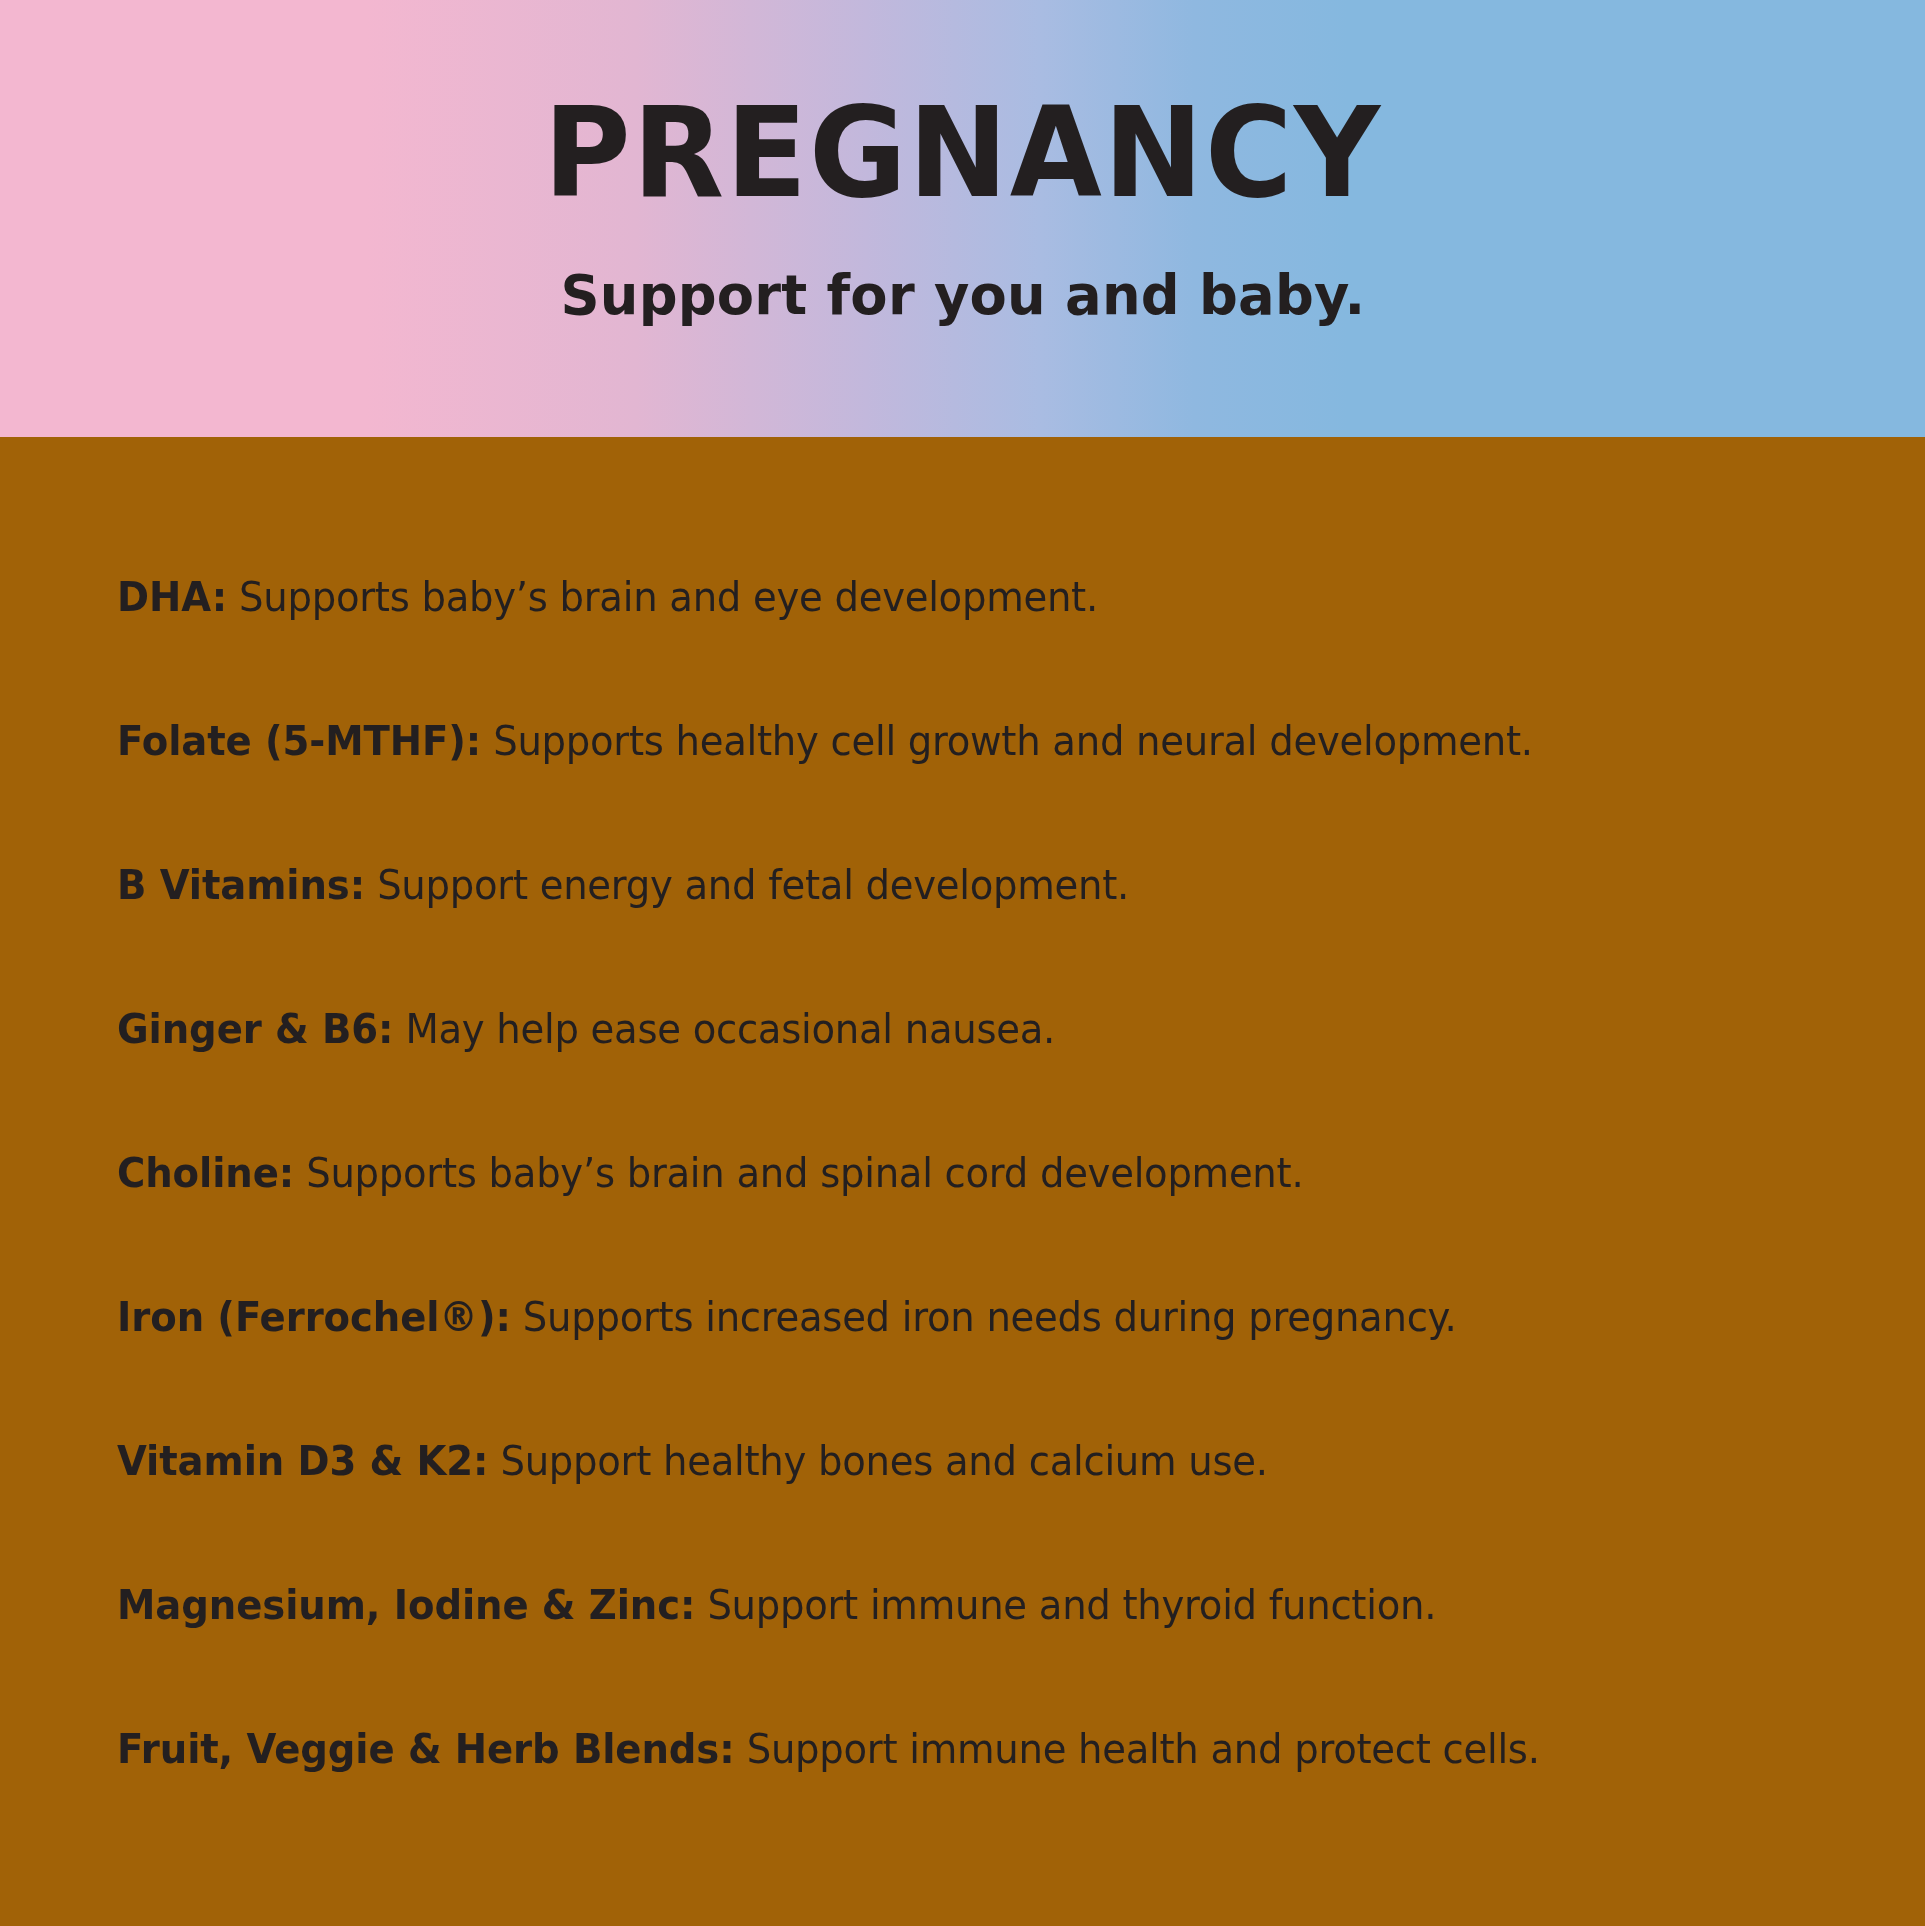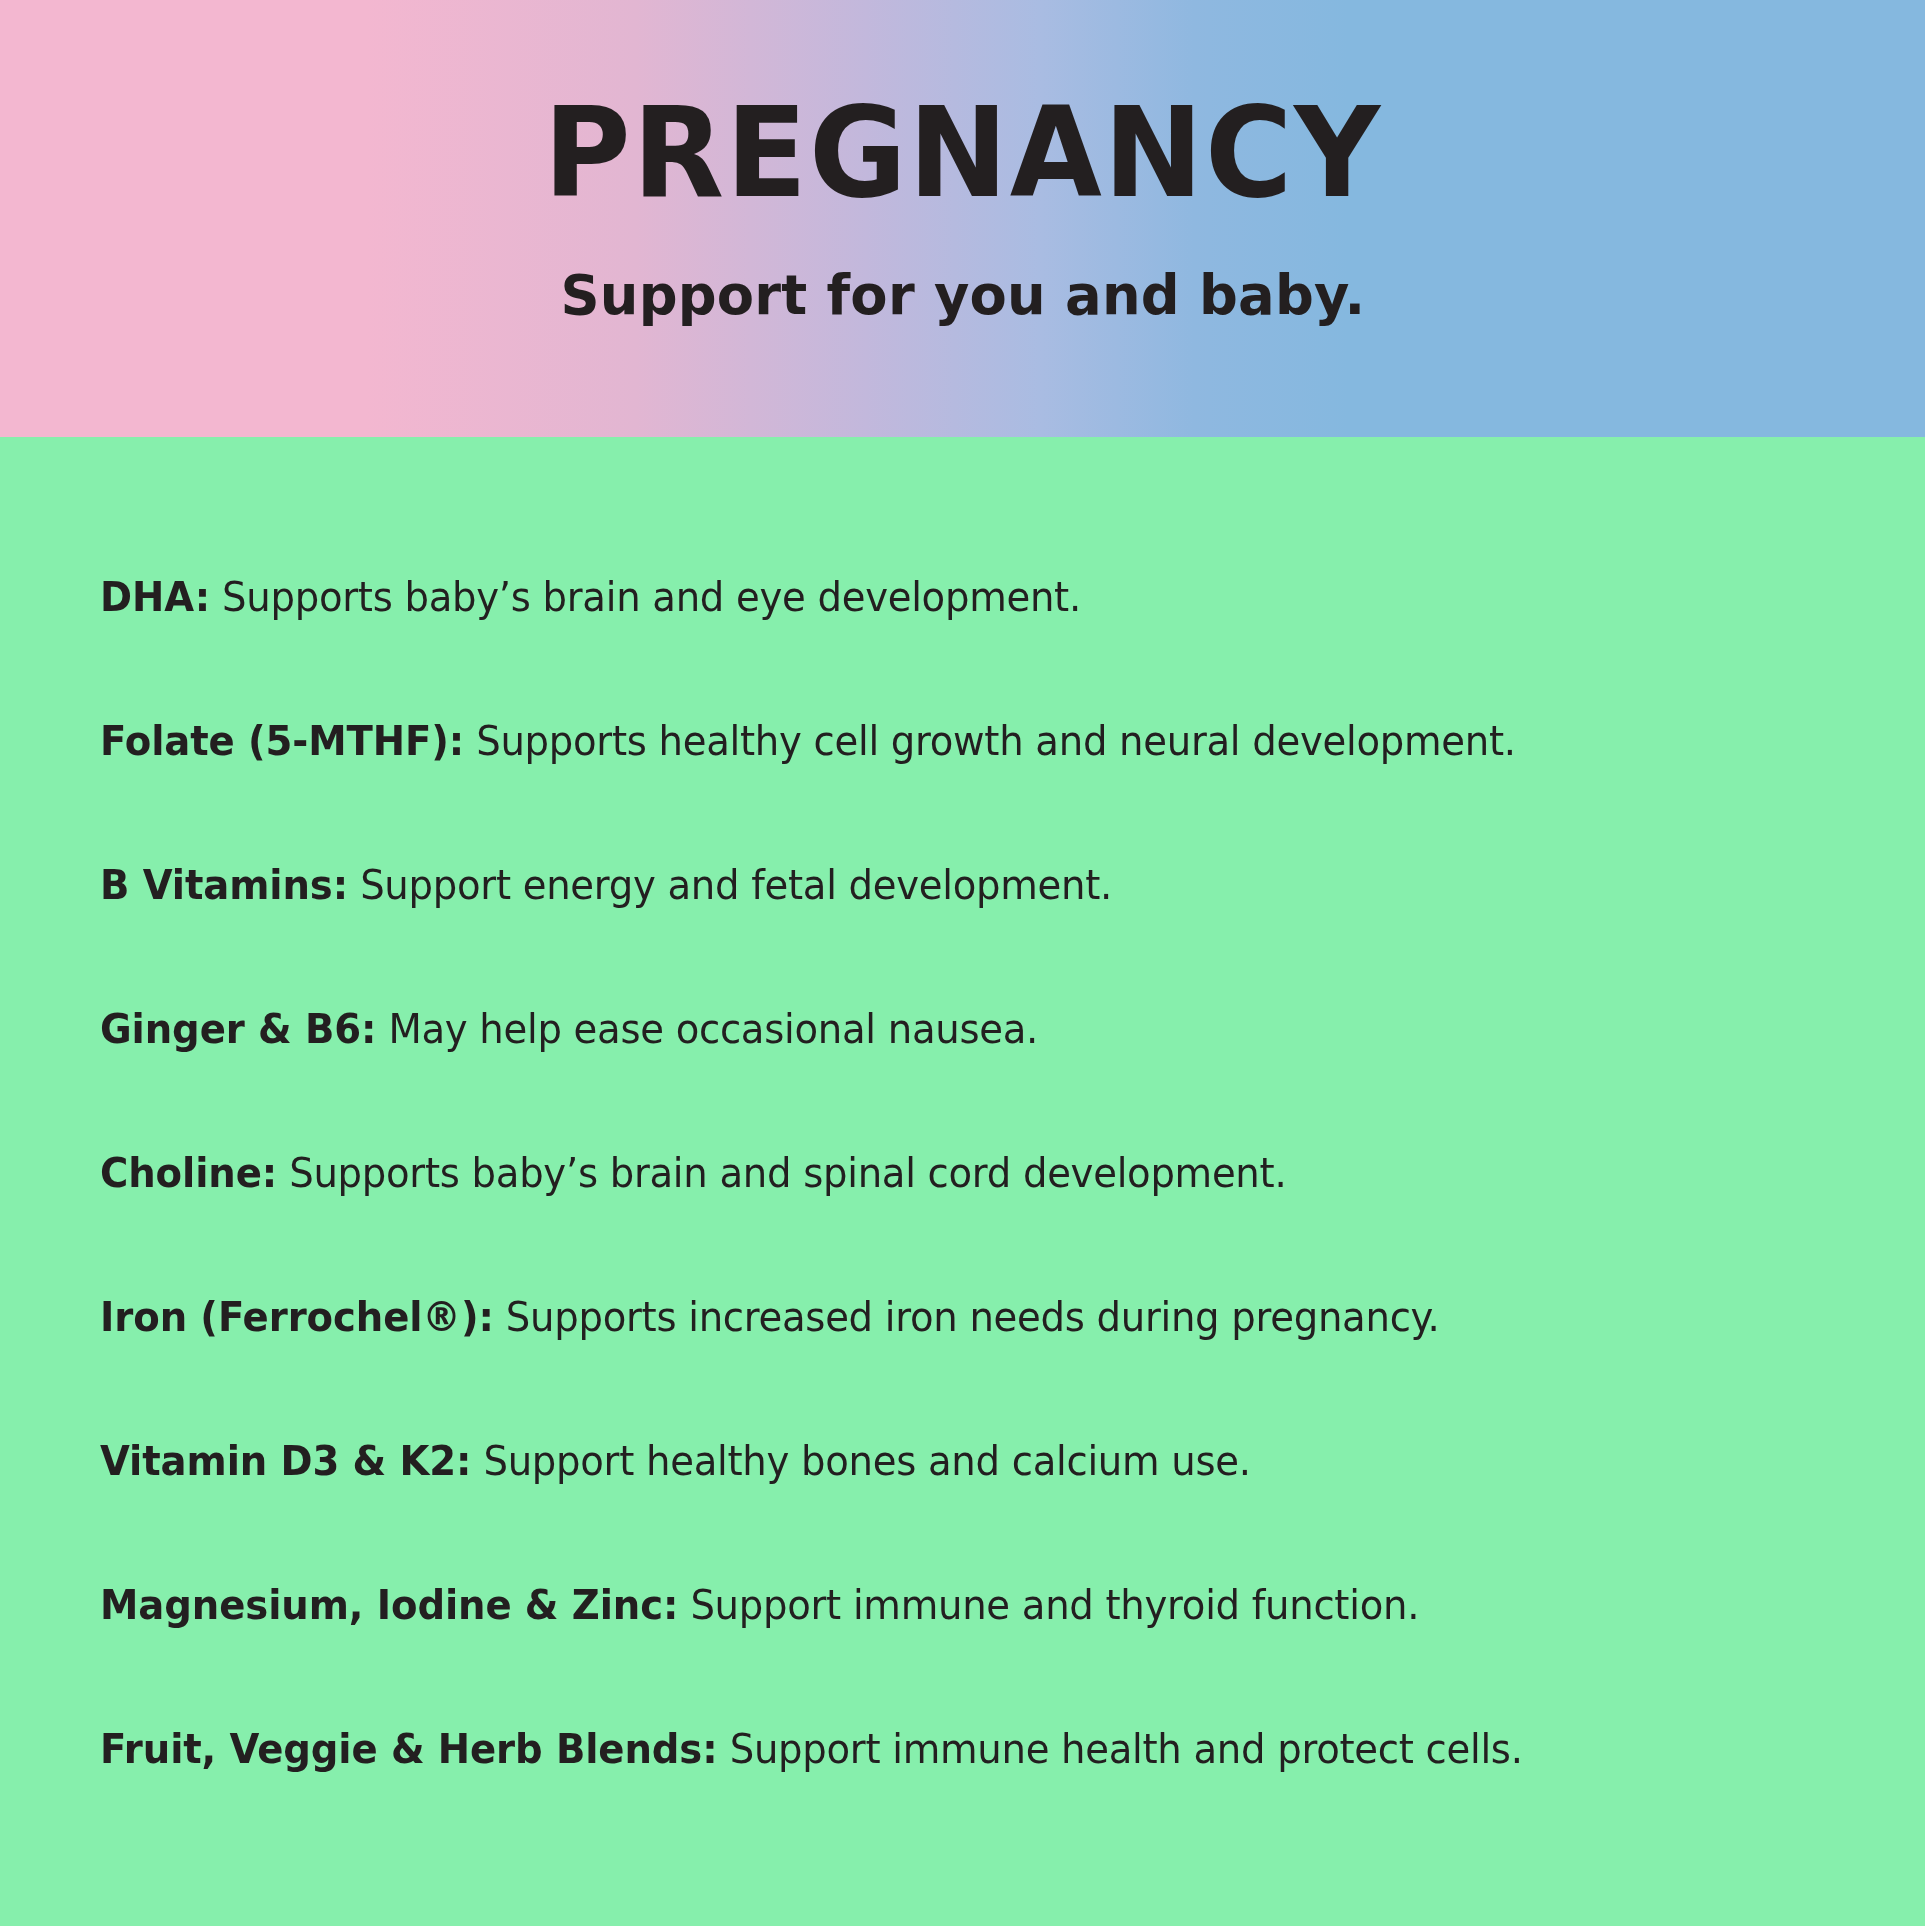--- a/index.html
+++ b/index.html
@@ -12,21 +12,21 @@
     height: 1926px;
     overflow: hidden;
     font-family: "Liberation Sans", sans-serif;
     -webkit-font-smoothing: antialiased;
   }
 
   .page {
     position: relative;
     width: 1926px;
     height: 1926px;
-    background: #86efac;
+    background: #a16207;
     box-sizing: border-box;
   }
 
   
   .header-band {
     position: absolute;
     left: 0;
     top: 0;
     width: 1926px;
     height: 437px;
@@ -82,21 +82,21 @@
     letter-spacing: 0.2px;
     text-align: center;
     transform: scaleX(0.97);
     transform-origin: center top;
     margin-top: 52px;
   }
 
   
   .benefits {
     position: absolute;
-    left: 100px;
+    left: 117px;
     top: 577px;
     width: 1710px;
     list-style: none;
     margin: 0;
     padding: 0;
   }
 
   .benefit-item {
     color: #231F20;
     font-family: "DejaVu Sans", "Liberation Sans", sans-serif;

